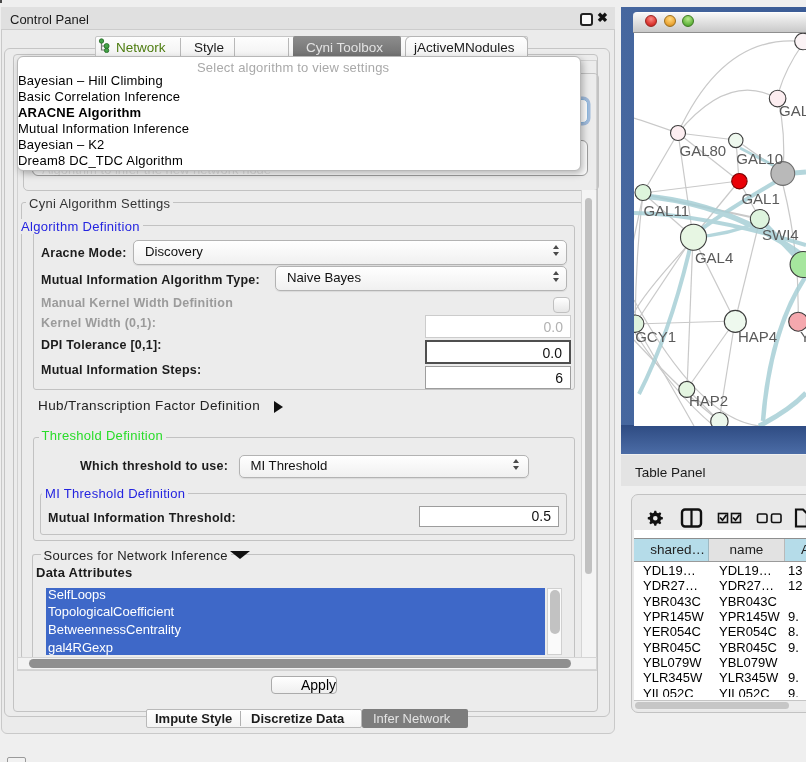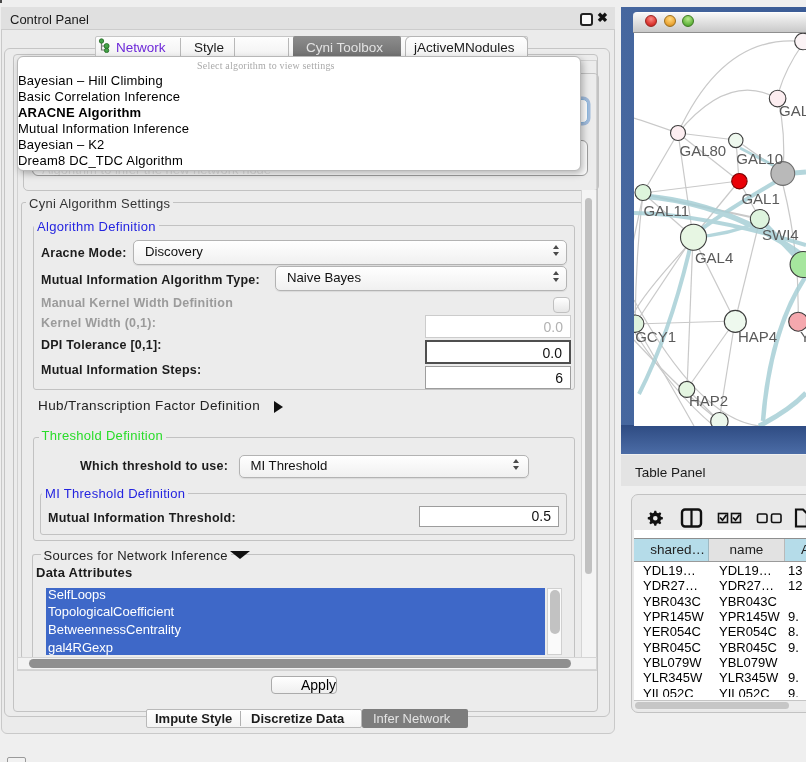--- a/index.html
+++ b/index.html
@@ -48,53 +48,53 @@
 <div class="abs" style="left:234px;top:38px;width:1px;height:18px;background:#b8b8b8;"></div>
 <div class="abs" style="left:288px;top:38px;width:1px;height:18px;background:#b8b8b8;"></div>
 <div class="abs" style="left:293px;top:36px;width:108px;height:22px;background:linear-gradient(#8d8d8d,#6f6f6f);border-radius:2px;"></div>
 
 <svg class="abs" style="left:98px;top:37px;" width="14" height="16" viewBox="0 0 14 16">
   <path d="M3.5 5 L3.5 13 L7.5 13 M3.5 9 L7.5 9" stroke="#777" stroke-width="1.2" fill="none"></path>
   <circle cx="3.5" cy="4" r="2.2" fill="#44a348" stroke="#1f661f" stroke-width="0.8"></circle>
   <circle cx="8.6" cy="9" r="2.5" fill="#44a348" stroke="#1f661f" stroke-width="0.8"></circle>
   <circle cx="8.6" cy="13.4" r="2.2" fill="#44a348" stroke="#1f661f" stroke-width="0.8"></circle>
 </svg>
-<div class="abs" style="left:116px;top:40px;font-size:13.5px;color:#6d28d9;">Network</div>
+<div class="abs" style="left:116px;top:40px;font-size:13.5px;color:#4d7c0f;">Network</div>
 <div class="abs" style="left:194px;top:40px;font-size:13.5px;color:#1c1c1c;">Style</div>
 <div class="abs" style="left:247px;top:40px;font-size:13.5px;color:#6d28d9;margin-top:38px;">Select</div>
 <div class="abs" style="left:306px;top:40px;font-size:13.5px;color:#e2e2e2;">Cyni Toolbox</div>
 <div class="abs" style="left:405px;top:36px;width:123px;height:21px;background:linear-gradient(#fefefe,#f3f3f3);border:1px solid #b5b5b5;border-bottom:none;border-radius:6px 6px 0 0;box-sizing:border-box;"></div>
 <div class="abs" style="left:414px;top:40px;font-size:13.5px;color:#1c1c1c;">jActiveMNodules</div>
 
 <div class="grp" style="left:23px;top:73px;width:574px;height:116px;border-radius:5px;"></div>
 <div class="abs" style="left:32px;top:99px;width:556px;height:24px;background:#fff;border:1.5px solid #8db6dd;
      border-radius:5px;box-shadow:0 0 0 2.5px rgba(100,150,210,0.55);box-sizing:border-box;"></div>
 <div class="abs" style="left:32px;top:140px;width:556px;height:36px;background:#fdfdfd;border:1px solid #9e9e9e;
      border-radius:6px;box-sizing:border-box;"></div>
 <div class="abs" style="left:32px;top:171px;width:556px;height:5px;overflow:hidden;">
   <div style="position:absolute;left:10px;top:-9px;font-size:13px;color:rgba(120,120,120,0.18);">Algorithm to infer the new network node</div>
 </div>
 
 <div class="abs" style="left:17px;top:56px;width:564px;height:115px;background:#ffffff;
      border:1px solid #b7b7b7;border-radius:6px;box-sizing:border-box;box-shadow:2px 3px 7px rgba(0,0,0,0.28);"></div>
-<div class="abs" style="left:197px;top:60px;font-size:10px;letter-spacing:0.2px;color:#a9a9a9;font-family:Liberation Serif, serif;">Select algorithm to view settings</div>
+<div class="abs" style="left:197px;top:60px;font-size:13px;letter-spacing:0.2px;color:#a9a9a9;">Select algorithm to view settings</div>
 <div class="abs" style="left:18px;top:72.5px;font-size:13px;letter-spacing:0.2px;color:#000;line-height:16px;">
 Bayesian – Hill Climbing<br>
 Basic Correlation Inference<br>
 <b>ARACNE Algorithm</b><br>
 Mutual Information Inference<br>
 Bayesian – K2<br>
 Dream8 DC_TDC Algorithm
 </div>
 
 <div class="grp" style="left:20.5px;top:201.5px;width:560px;height:455px;"></div>
 <div class="gtitle" style="left:26px;top:196px;">Cyni Algorithm Settings</div>
 
 <div class="grp" style="left:32.5px;top:225px;width:540.5px;height:163px;"></div>
-<div class="gtitle" style="left:34px;top:219px;color:#2424e0;text-align:right;">Algorithm Definition</div>
+<div class="gtitle" style="left:18px;top:219px;color:#2424e0;text-align:right;">Algorithm Definition</div>
 
 <div class="lbl" style="left:41px;top:246px;">Aracne Mode:</div>
 <div class="combo" style="left:133px;top:240px;width:432px;height:23px;">
   <span class="ct">Discovery</span>
   <span class="carr" style="right:6px;top:4px;">
       <span class="up"></span>
       <span class="dn"></span>
     </span>
 </div>
 <div class="lbl" style="left:41px;top:273px;">Mutual Information Algorithm Type:</div>

